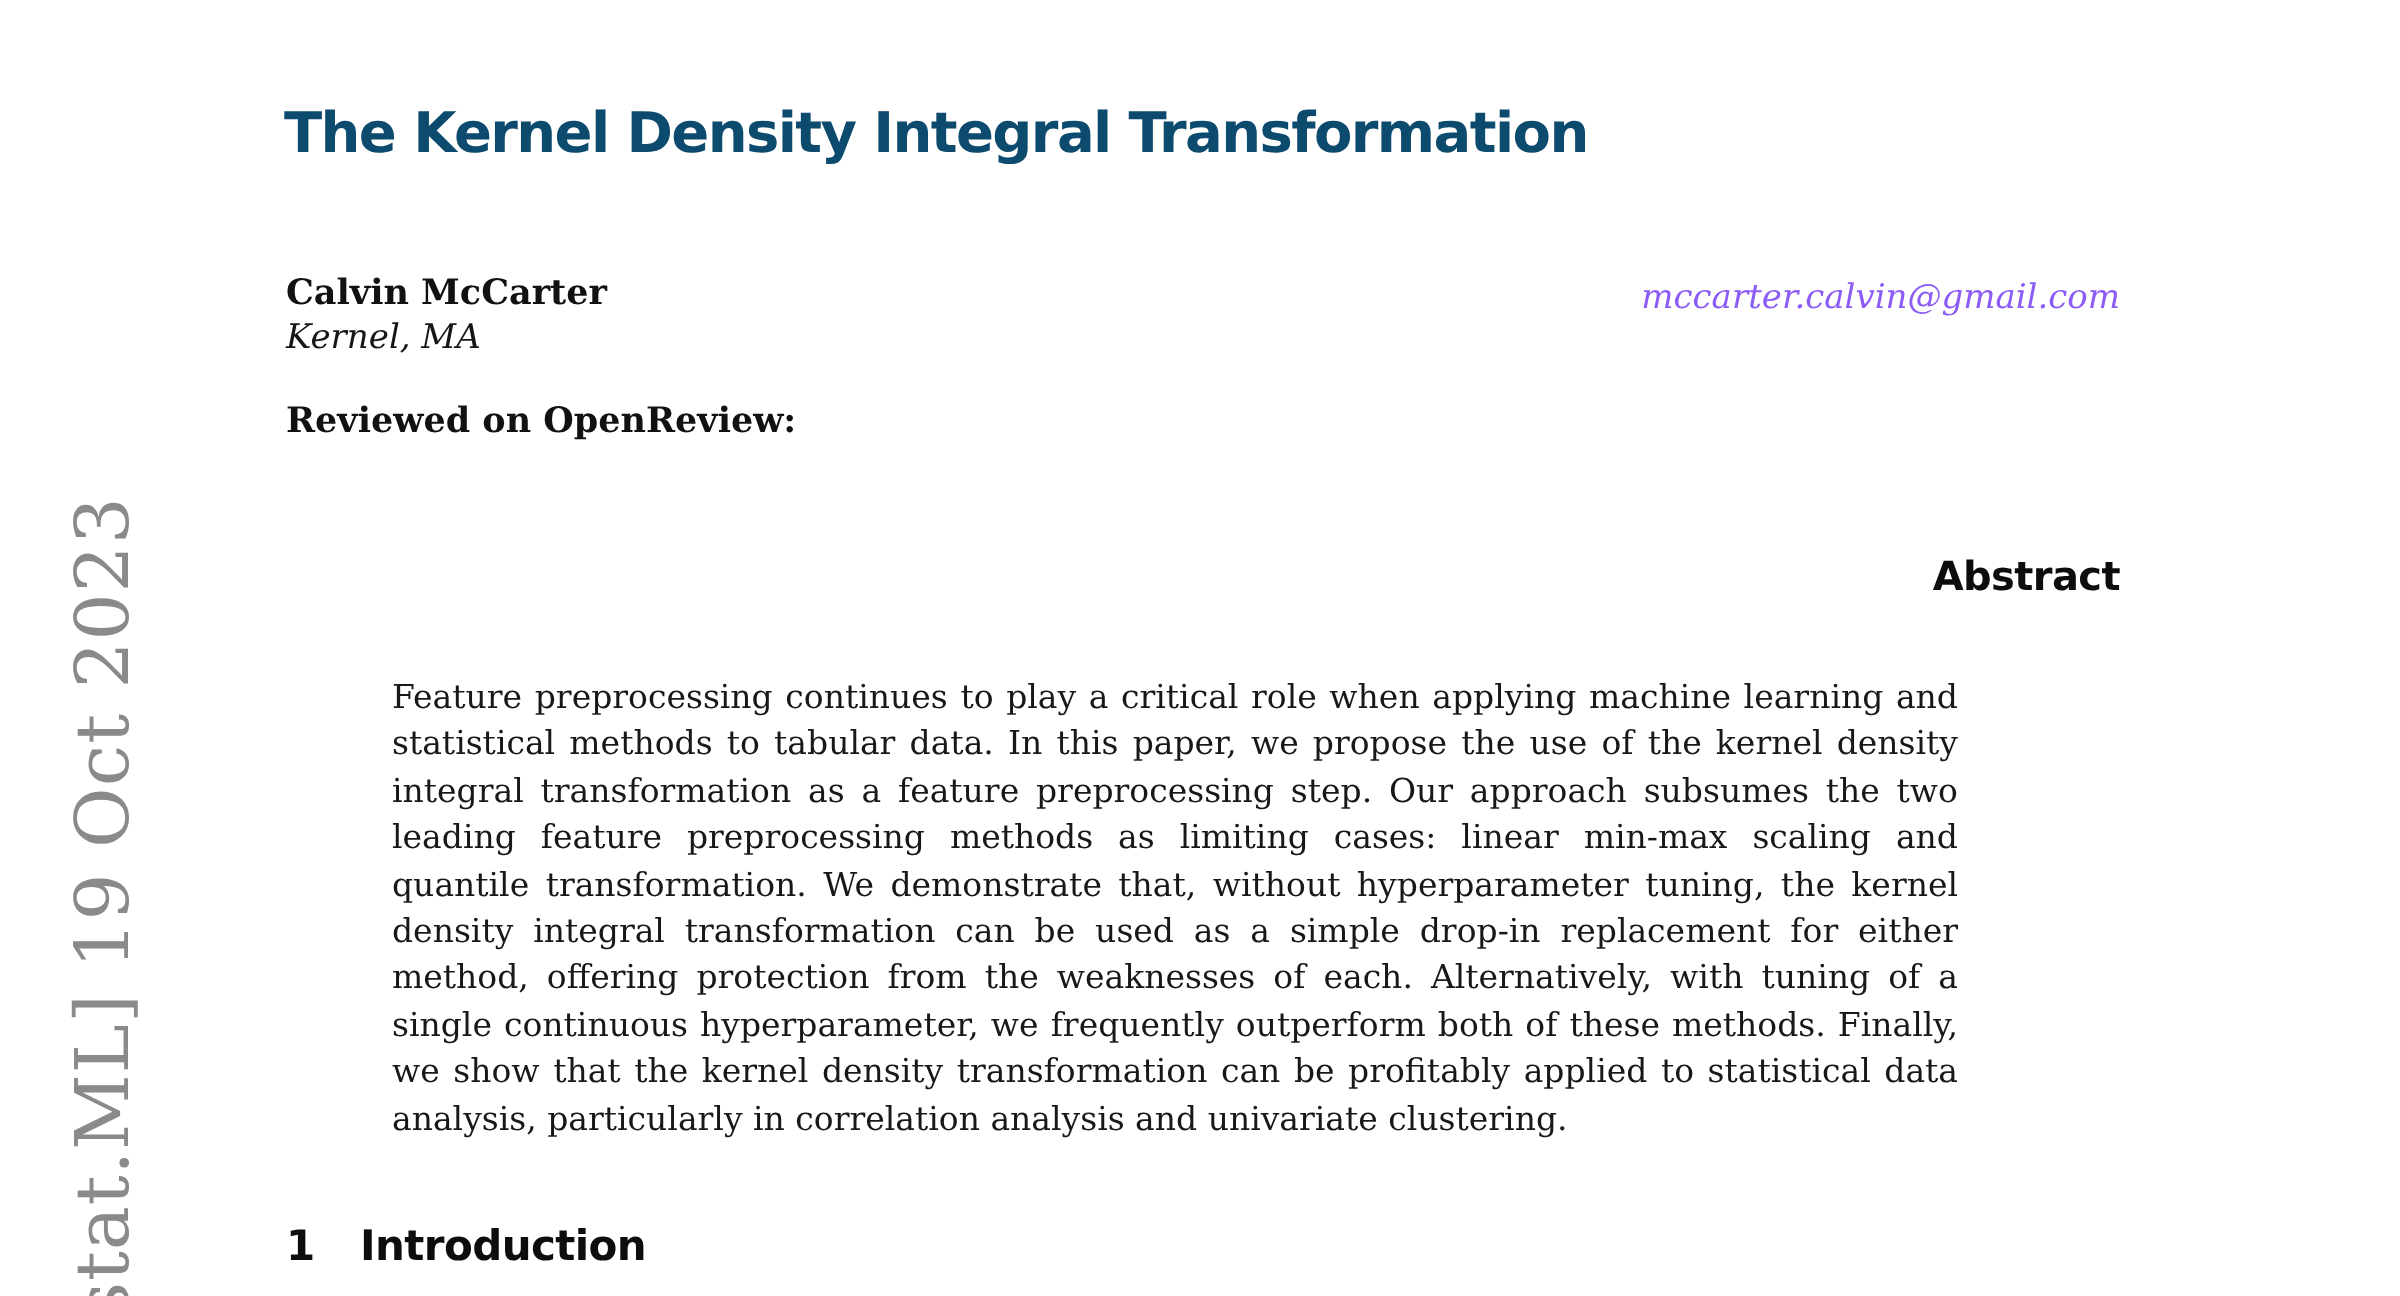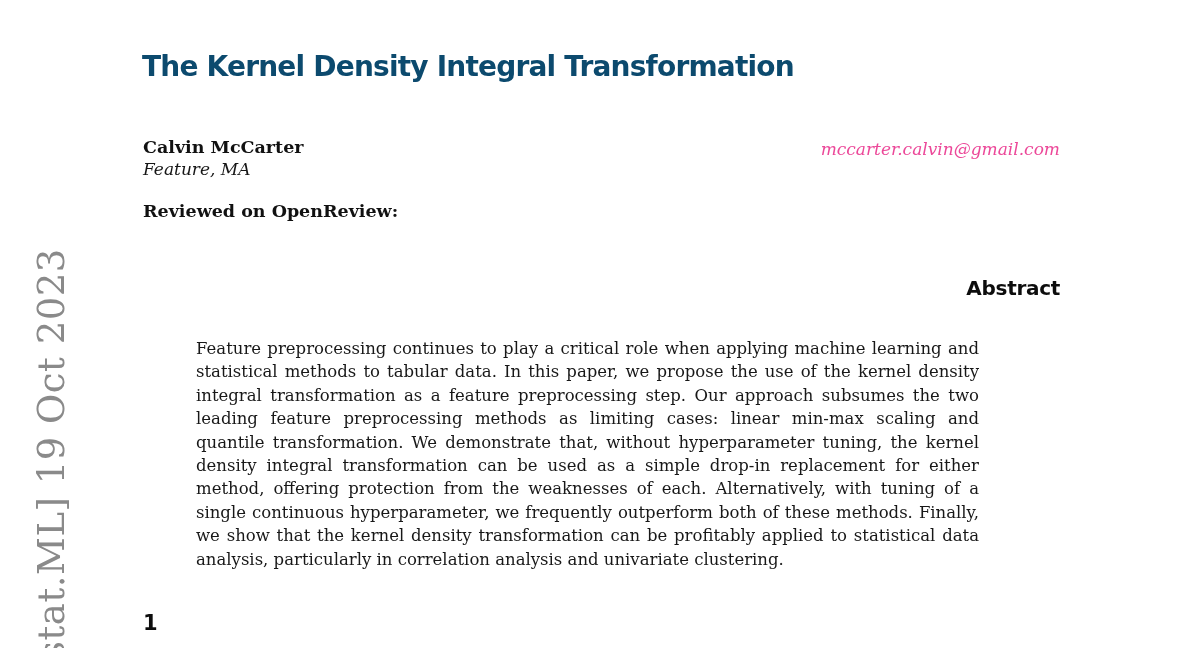--- a/index.html
+++ b/index.html
@@ -55,21 +55,21 @@
     font-size: 17px;
     color: #161616;
     white-space: nowrap;
   }
   .author-email {
     position: absolute;
     right: 140px;
     top: 139px;
     font-style: italic;
     font-size: 17px;
-    color: #ec4899;
+    color: #8b5cf6;
     white-space: nowrap;
   }
   .review-row {
     position: absolute;
     left: 143px;
     top: 201px;
     display: flex;
     align-items: baseline;
     white-space: nowrap;
     text-align: center;
@@ -128,29 +128,30 @@
 <body>
 
 <div class="page">
 
   <div class="watermark">stat.ML]  19 Oct 2023</div>
 
   <h1 class="paper-title">The Kernel Density Integral Transformation</h1>
 
   <div class="author-name">Calvin McCarter</div>
 
-  <div class="author-affiliation">Feature, MA</div>
+  <div class="author-affiliation">Kernel, MA</div>
 
   <div class="author-email">mccarter.calvin@gmail.com</div>
 
   <div class="review-row">
     <span class="review-label">Reviewed on OpenReview:</span>
   </div>
 
   <div class="abstract-heading">Abstract</div>
 
   <div class="abstract-body">Feature preprocessing continues to play a critical role when applying machine learning and statistical methods to tabular data. In this paper, we propose the use of the kernel density integral transformation as a feature preprocessing step. Our approach subsumes the two leading feature preprocessing methods as limiting cases: linear min-max scaling and quantile transformation. We demonstrate that, without hyperparameter tuning, the kernel density integral transformation can be used as a simple drop-in replacement for either method, offering protection from the weaknesses of each. Alternatively, with tuning of a single continuous hyperparameter, we frequently outperform both of these methods. Finally, we show that the kernel density transformation can be profitably applied to statistical data analysis, particularly in correlation analysis and univariate clustering.</div>
 
   <div class="section-heading">
     <span class="section-number">1</span>
+    <span class="section-title">Introduction</span>
   </div>
 
 </div>
 
 </body></html>

